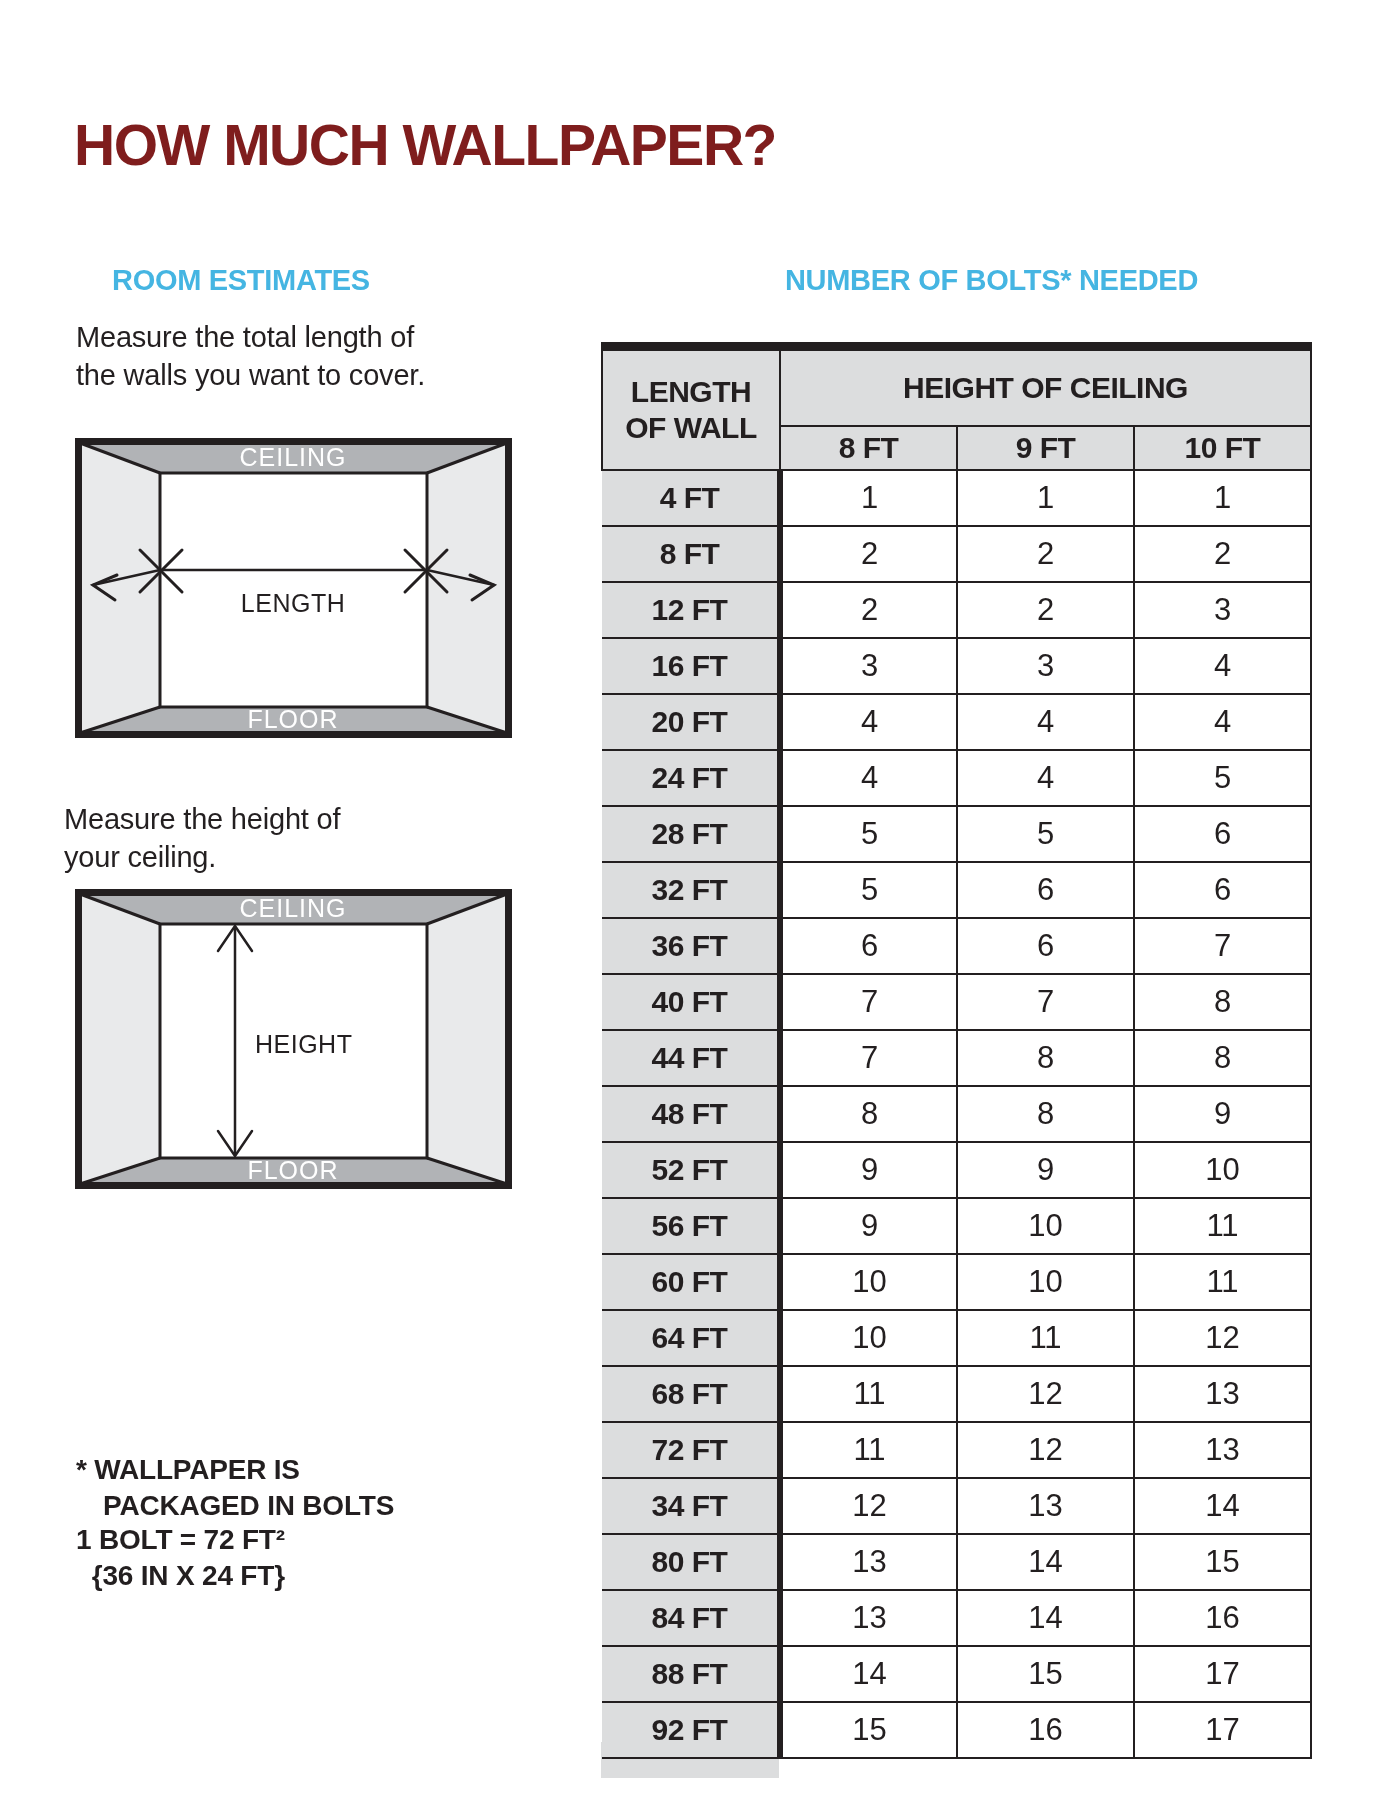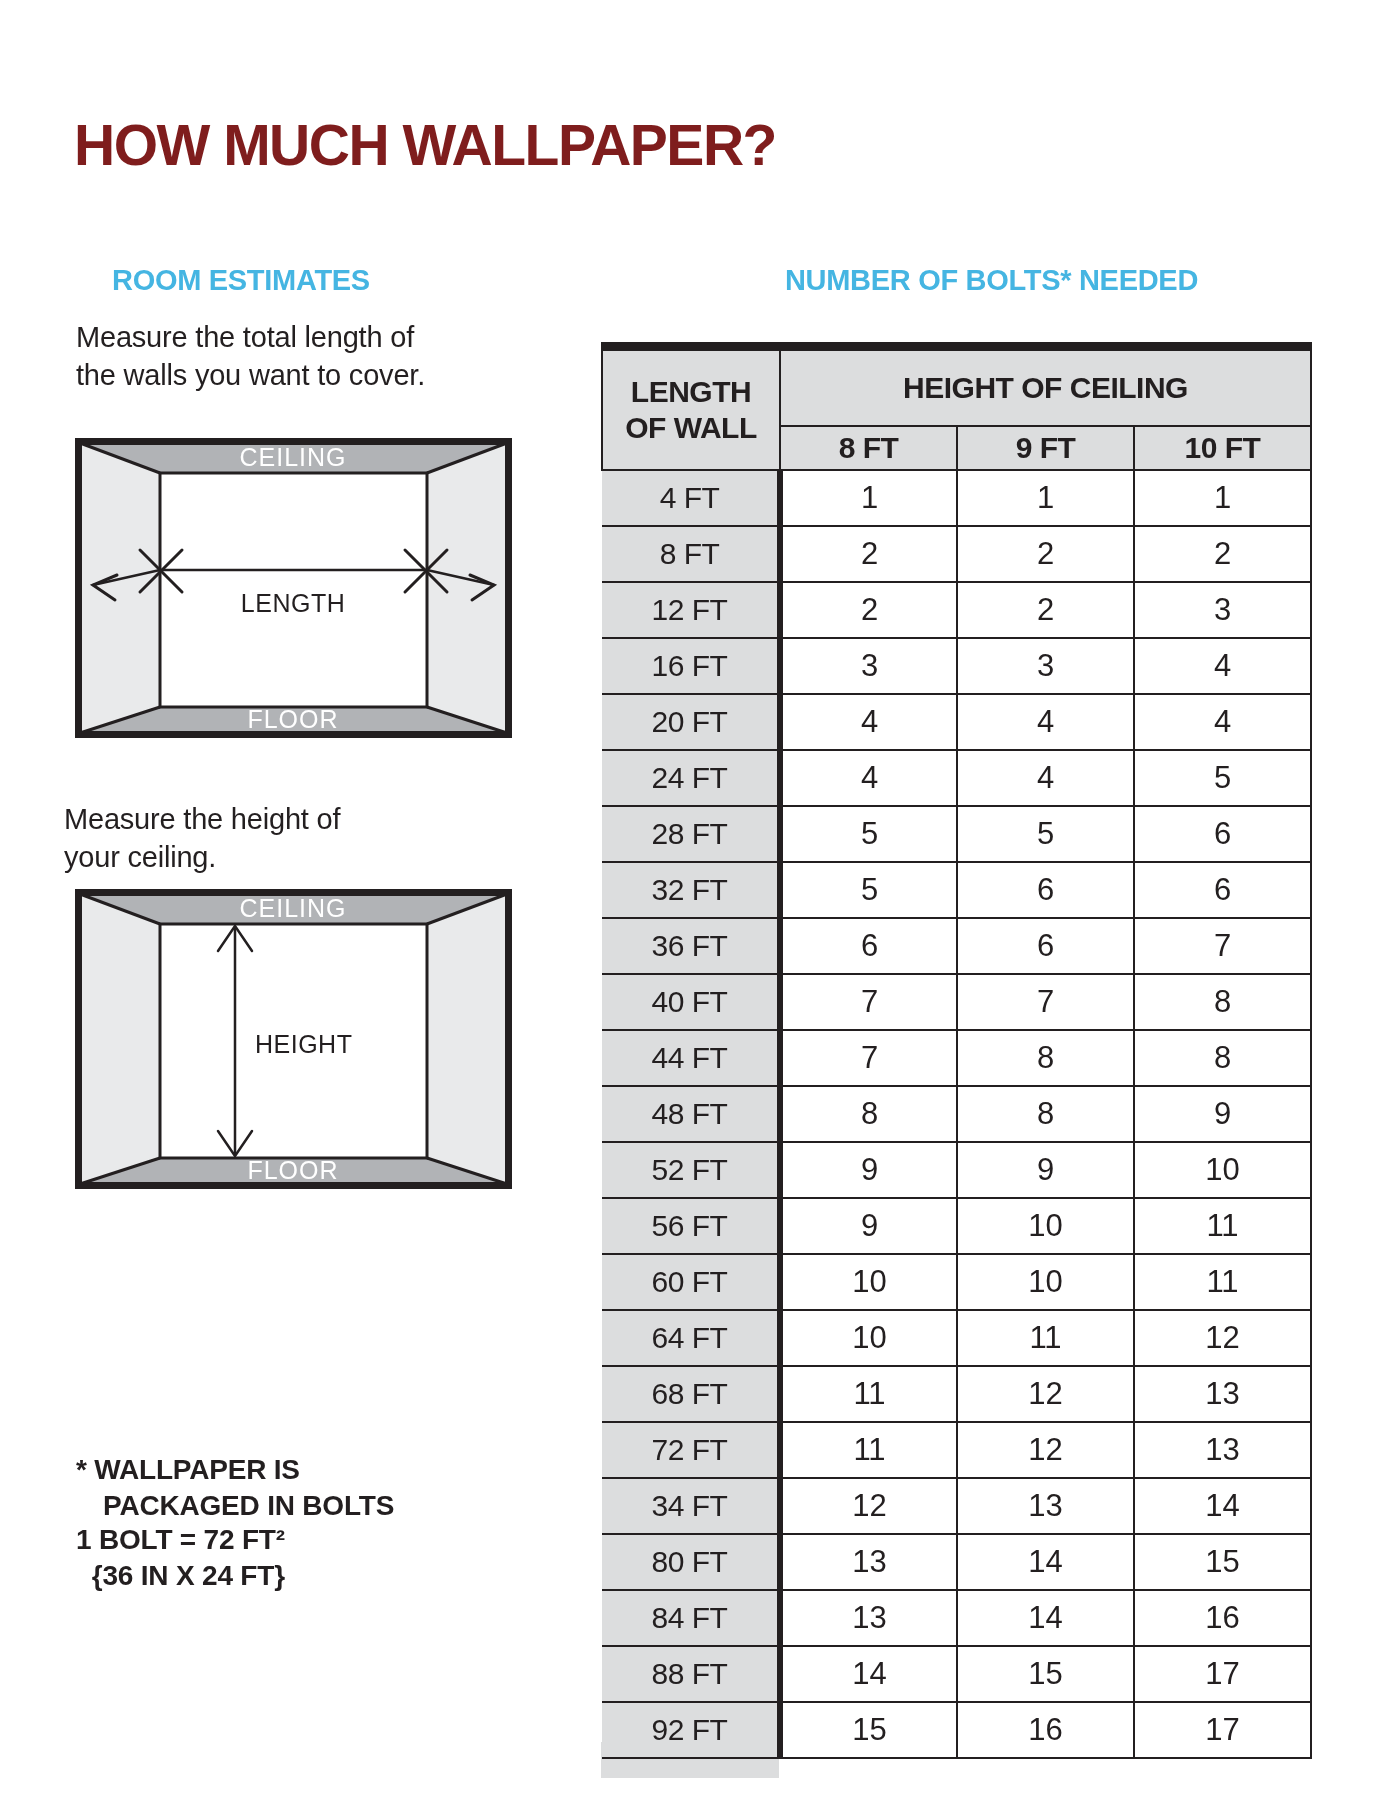--- a/index.html
+++ b/index.html
@@ -31,21 +31,21 @@
   #table-wrap{position:absolute;left:601px;top:342px;}
   table.bolt-table{border-collapse:collapse;table-layout:fixed;width:709px;
                    border-top:9px solid #231F20;}
   table.bolt-table th,table.bolt-table td{
       border:2px solid #231F20;text-align:center;vertical-align:middle;padding:0;}
   table.bolt-table thead th{background:#DCDDDE;font-weight:bold;font-size:30px;letter-spacing:-0.5px;}
   table.bolt-table thead tr.group-row th{height:74px;}
   table.bolt-table thead tr.sub-row th{height:42px;}
   th.corner-cell{border-left:none;border-right:6px solid #231F20;
                  white-space:pre-line;line-height:36px;}
-  table.bolt-table tbody th{background:#DCDDDE;font-weight:normal;font-size:30px;height:54px;
+  table.bolt-table tbody th{background:#DCDDDE;font-weight:bold;font-size:30px;height:54px;
                  border-left:none;border-right:6px solid #231F20;letter-spacing:-0.5px;}
   table.bolt-table tbody td{background:#ffffff;font-weight:normal;font-size:31px;height:54px;}
 
   svg text{font-family:"Liberation Sans",sans-serif;}
   .room-label{font-size:25px;fill:#ffffff;letter-spacing:1px;}
   .measure-label{font-size:25px;fill:#231F20;letter-spacing:0.5px;}
 </style>
 </head>
 <body>
 

